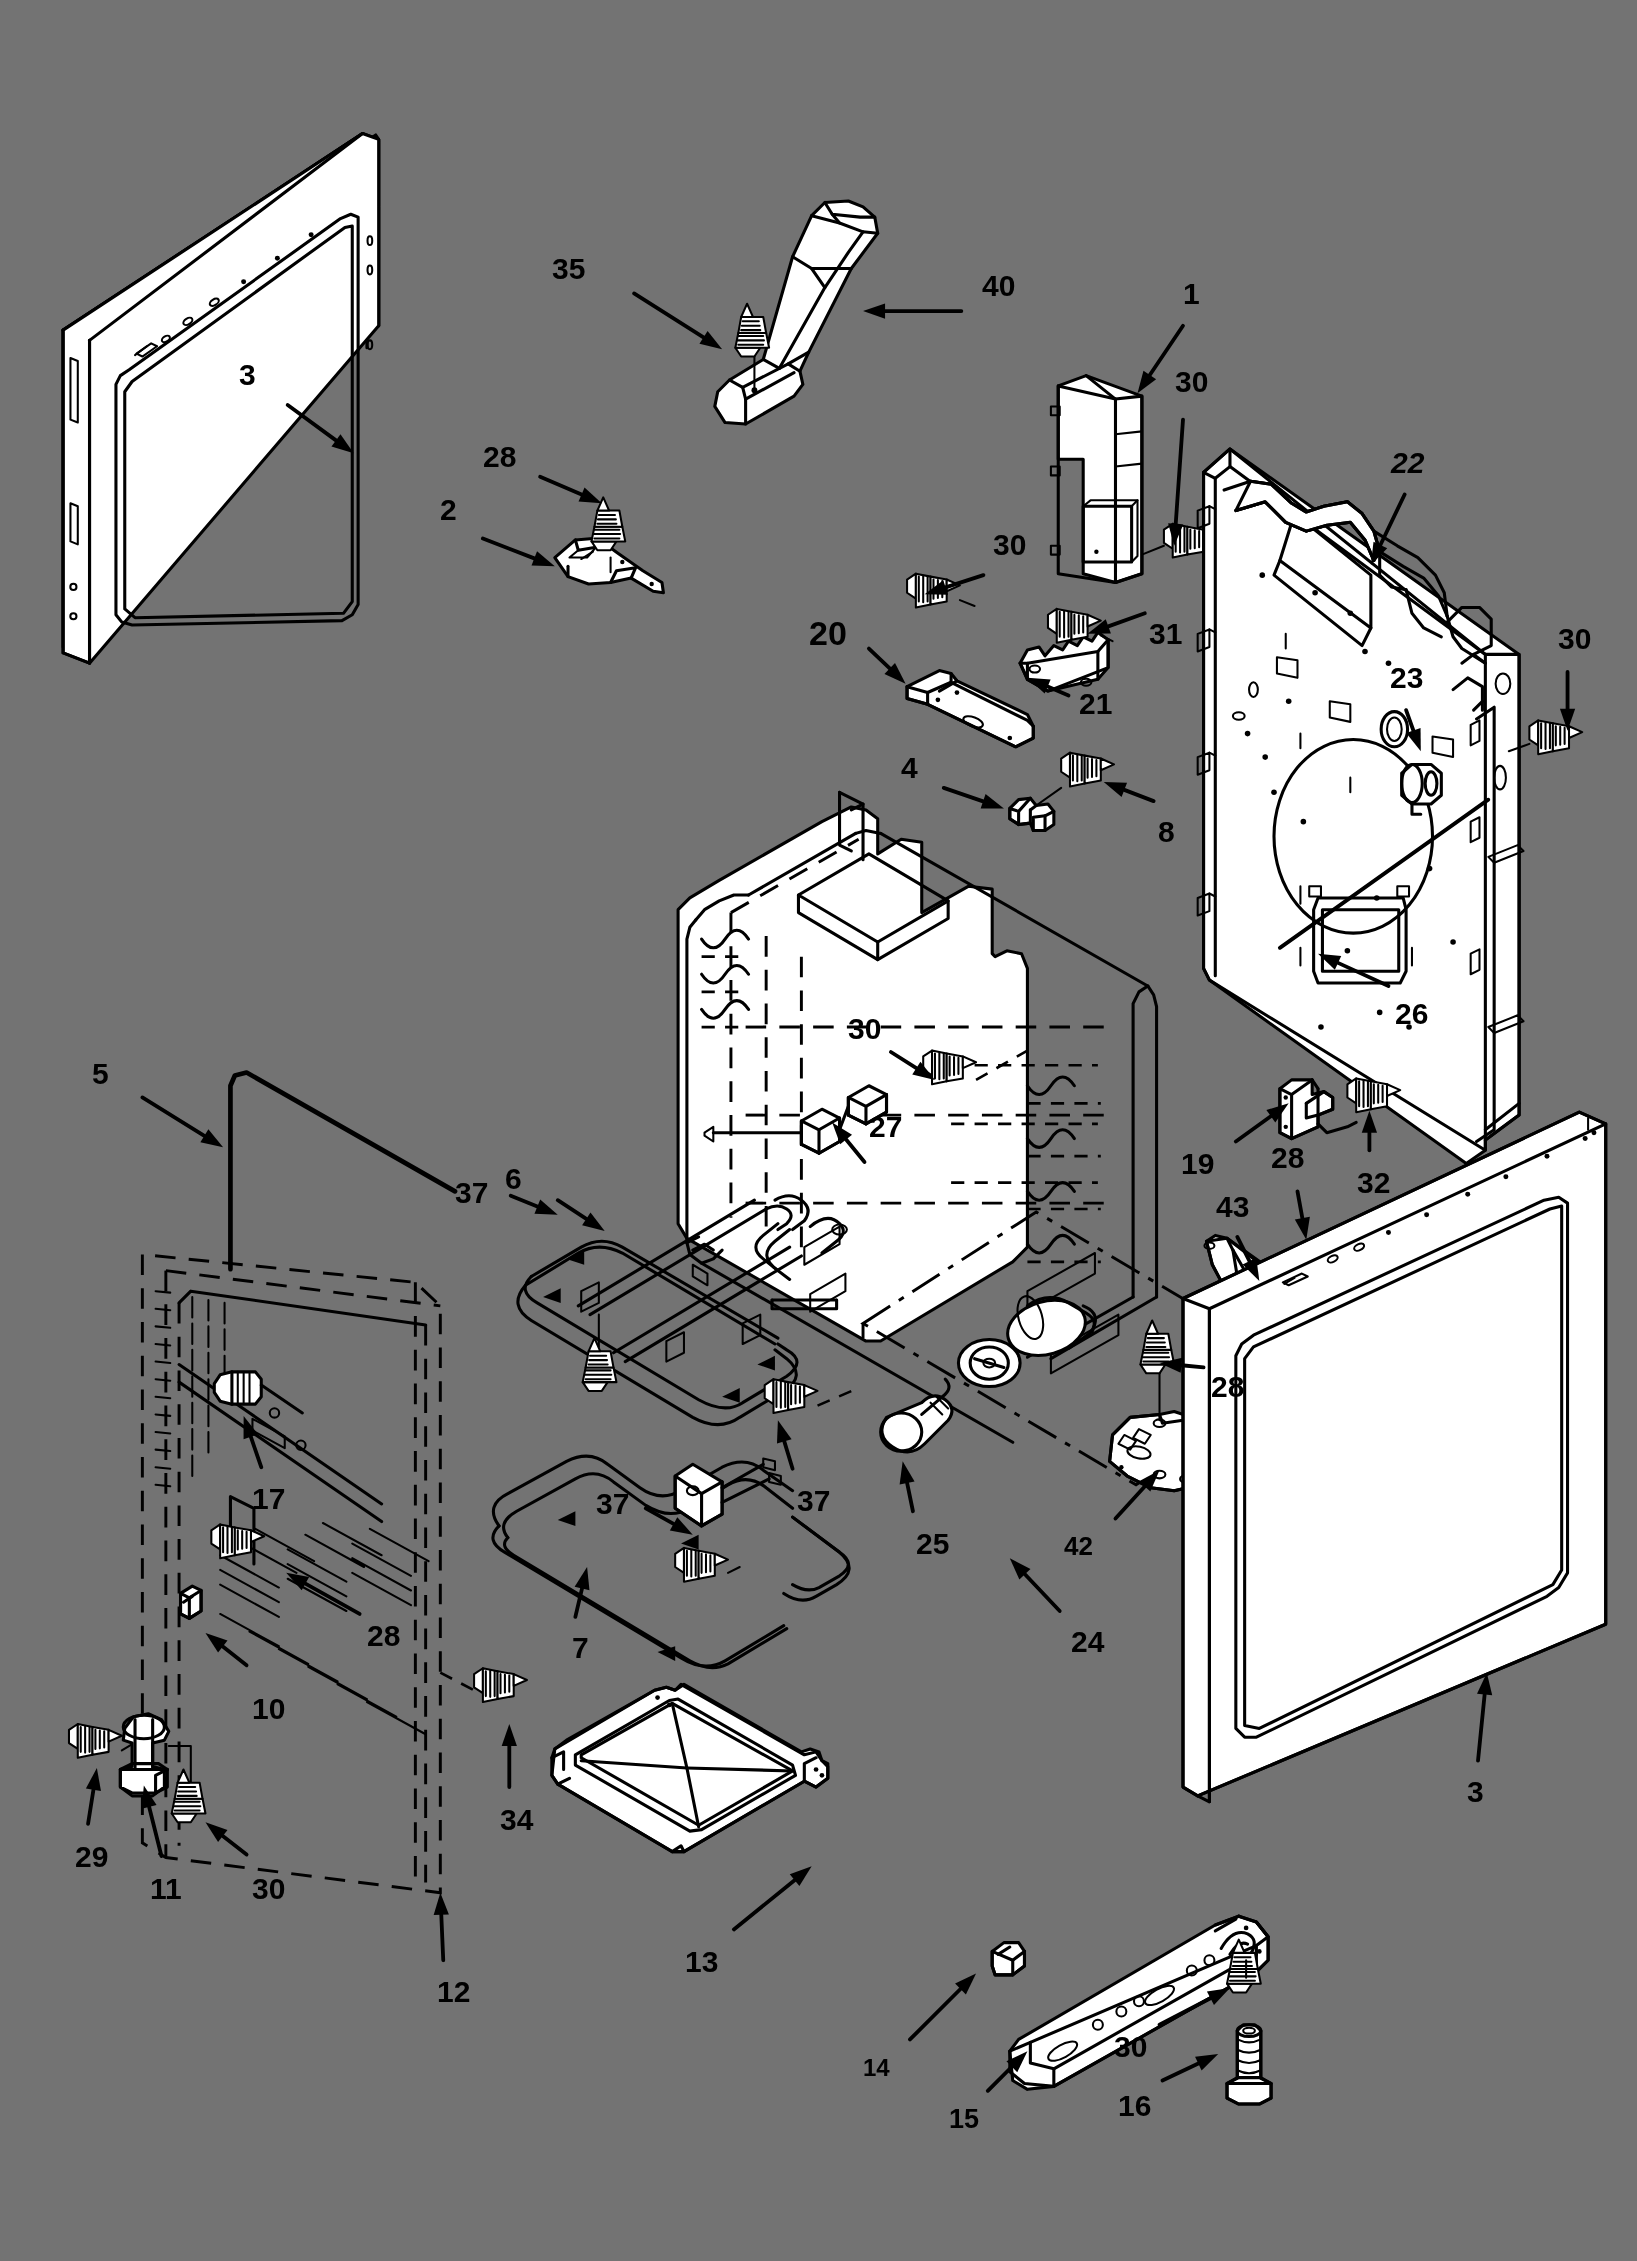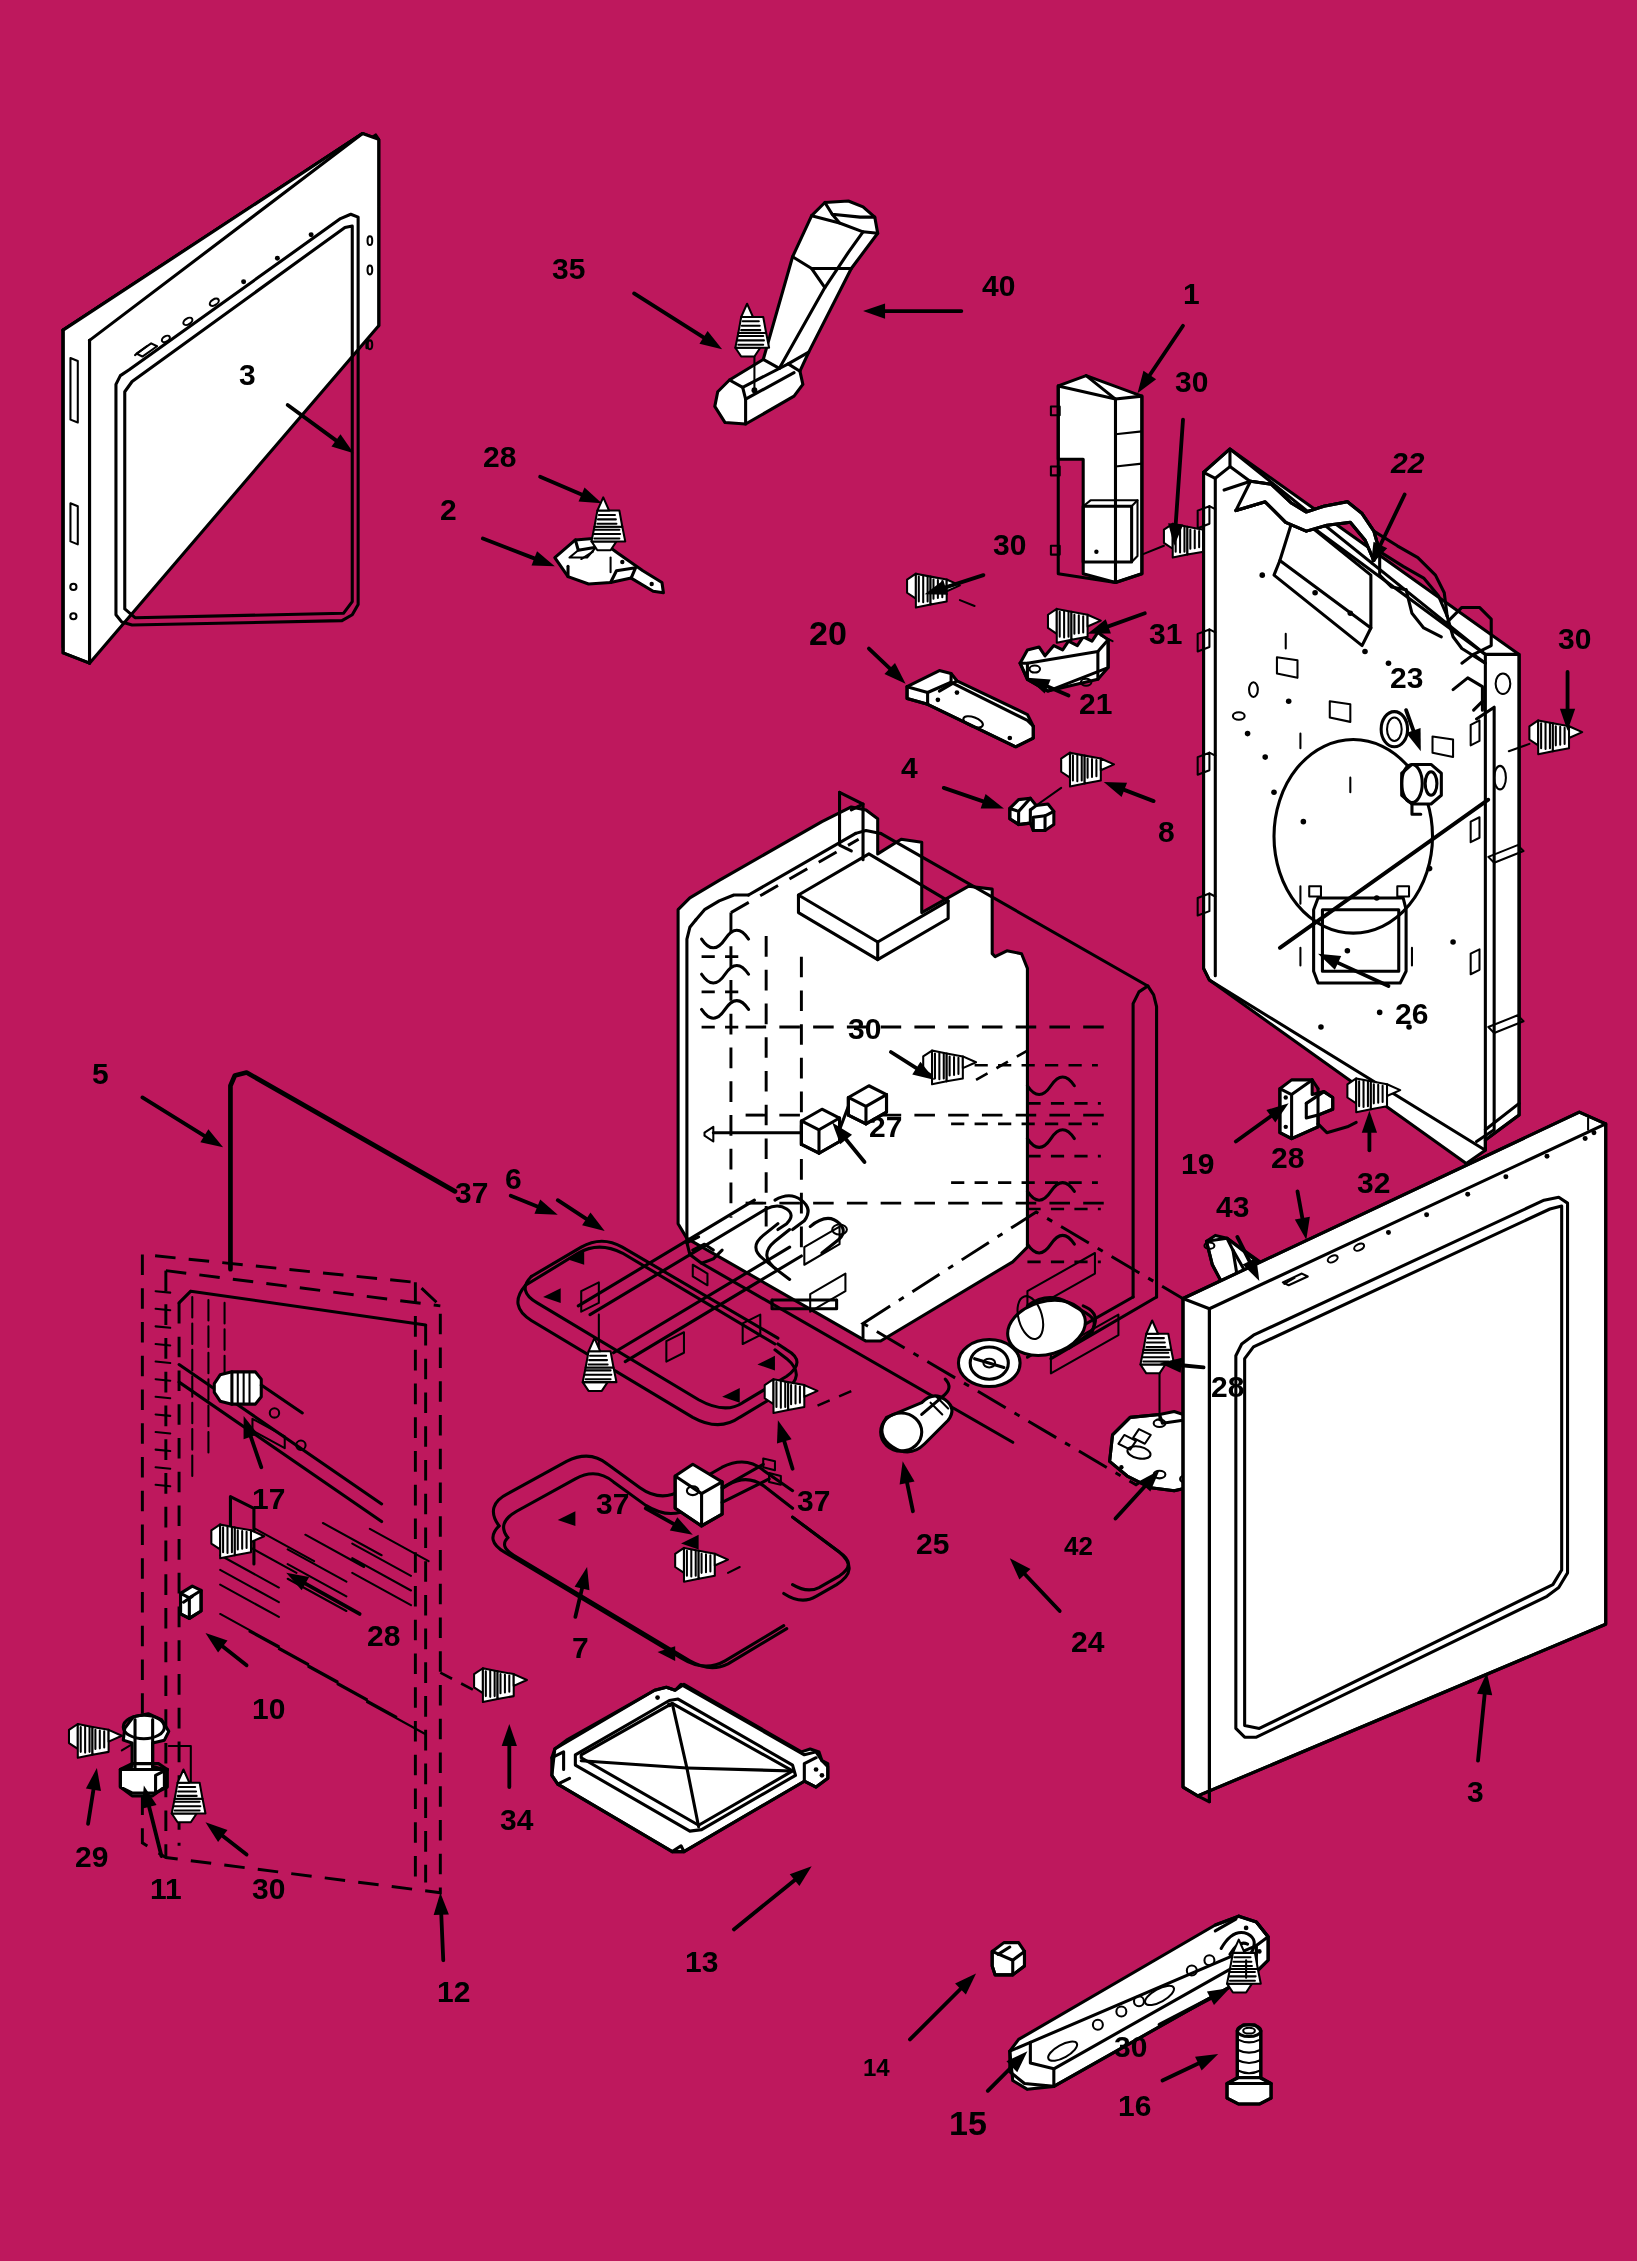--- a/index.html
+++ b/index.html
@@ -7,21 +7,21 @@
     padding: 0;
     background: #ffffff;
   }
   body {
     font-family: "Liberation Sans", sans-serif;
   }
   #diagram-root {
     position: relative;
     width: 1638px;
     height: 2261px;
-    background: #be185d;
+    background: #737373;
     overflow: hidden;
   }
   #diagram-svg {
     position: absolute;
     left: 0; top: 0;
     width: 1638px;
     height: 2261px;
   }
   .callout {
     position: absolute;
@@ -877,19 +877,19 @@
       <div class="callout" style="left: 252px; top: 1680px; font-size: 30px; margin-top: 14px;">10</div>
       <div class="callout" style="left: 572px; top: 1633px; font-size: 30px;">7</div>
       <div class="callout" style="left: 500px; top: 1805px; font-size: 30px;">34</div>
       <div class="callout" style="left: 75px; top: 1842px; font-size: 30px;">29</div>
       <div class="callout" style="left: 150px; top: 1874px; font-size: 30px;">11</div>
       <div class="callout" style="left: 252px; top: 1874px; font-size: 30px;">30</div>
       <div class="callout" style="left: 437px; top: 1977px; font-size: 30px;">12</div>
       <div class="callout" style="left: 685px; top: 1947px; font-size: 30px;">13</div>
       <div class="callout" style="left: 1467px; top: 1777px; font-size: 30px;">3</div>
       <div class="callout" style="left: 863px; top: 2056px; font-size: 24px;">14</div>
-      <div class="callout" style="left: 949px; top: 2106px; font-size: 34px;">15</div>
+      <div class="callout" style="left: 949px; top: 2106px; font-size: 27px;">15</div>
       <div class="callout" style="left: 1114px; top: 2032px; font-size: 30px;">30</div>
       <div class="callout" style="left: 1118px; top: 2091px; font-size: 30px;">16</div>
     </div>
 
 </div>
 
 
 </body></html>

